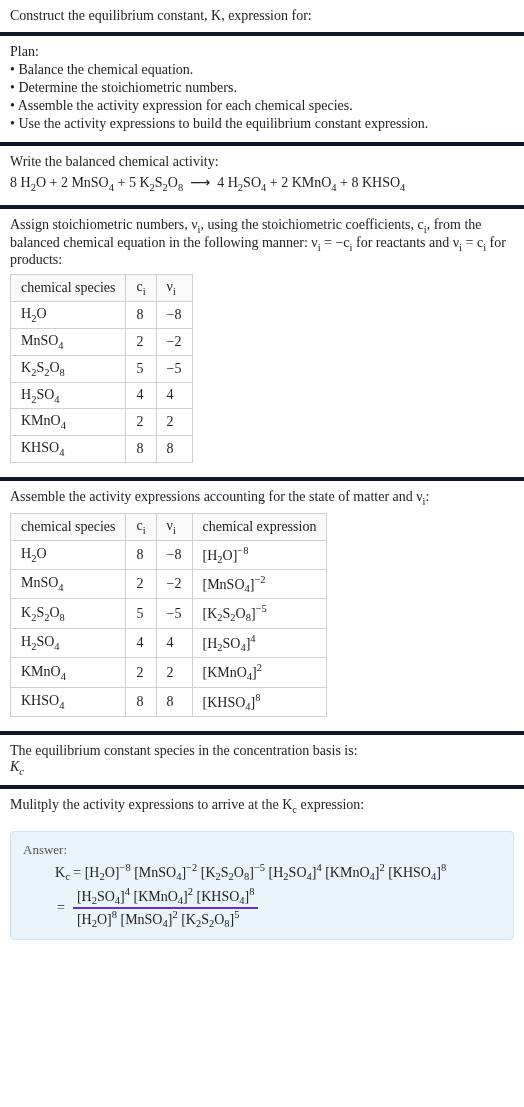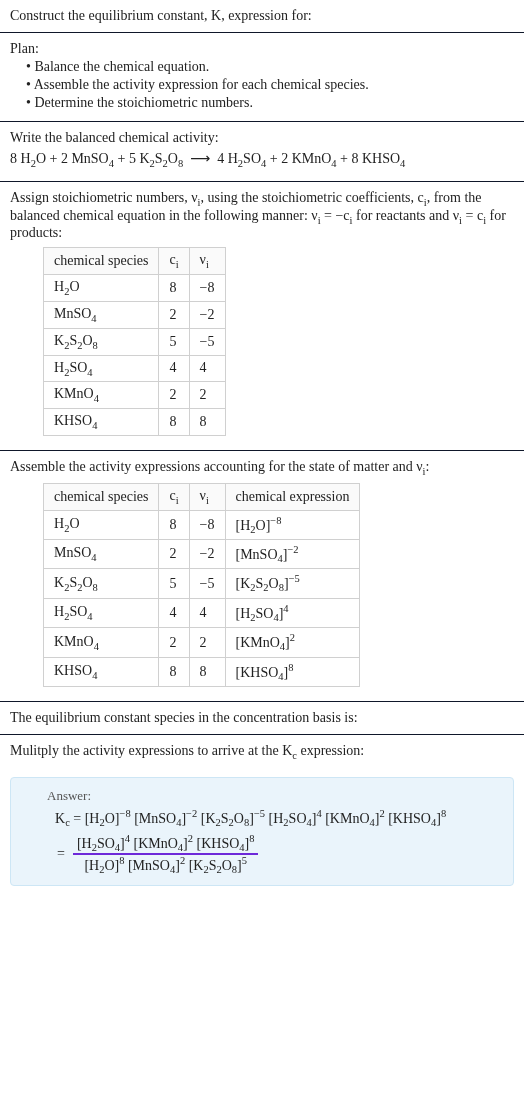--- a/index.html
+++ b/index.html
@@ -6,30 +6,29 @@
     margin: 0;
     padding: 0;
     font-family: Georgia, 'Times New Roman', serif;
     font-size: 14px;
     color: #222;
     background: #fff;
     width: 524px;
   }
   .section {
     padding: 8px 10px;
-    border-bottom: 1px solid #0f172a;
+    border-bottom: 4px solid #0f172a;
   }
   .no-border {
     border-bottom: none;
   }
   table.data {
     border-collapse: collapse;
     margin-top: 6px;
     margin-bottom: 6px;
-    margin-left: 33px;
   }
   table.data th, table.data td {
     border: 1px solid #d0d0d0;
     padding: 4px 10px;
     text-align: left;
     font-weight: normal;
     font-size: 14px;
   }
   table.data th {
     background: #fafafa;
@@ -38,54 +37,53 @@
     background: #eaf4fb;
     border: 1px solid #cde6f5;
     border-radius: 4px;
     padding: 10px 12px;
     margin: 8px 10px 10px 10px;
   }
   .answer-label {
     font-size: 13px;
     color: #555;
     margin-bottom: 4px;
-    margin-left: 24px;
   }
   sub { font-size: 0.75em; }
   sup { font-size: 0.75em; }
   .eq-line {
     margin: 4px 0;
   }
   .bullets {
-    margin: 2px 16px;
+    margin: 2px 0;
   }
   
   .frac {
     display: inline-block;
     vertical-align: middle;
-    text-align: center;
   }
   .frac > span { display: block; padding: 0 4px; }
   .frac .den { border-top: 2px solid #6d28d9; }
   .indent { padding-left: 32px; }
 </style>
 </head>
 <body>
 
 <div class="section">
   <div>
     <span>Construct the equilibrium constant, K, expression for:</span>
   </div>
 </div>
 
 <div class="section">
   <div>Plan:</div>
   <div class="bullets">• Balance the chemical equation.</div>
+  <div class="bullets">• Determine the stoichiometric numbers.</div>
   <div class="bullets">• Assemble the activity expression for each chemical species.</div>
-  <div class="bullets">• Determine the stoichiometric numbers.</div>
+  <div class="bullets">• Use the activity expressions to build the equilibrium constant expression.</div>
 </div>
 
 <div class="section">
   <div>Write the balanced chemical activity:</div>
   <div class="eq-line">8 H<sub>2</sub>O + 2 MnSO<sub>4</sub> + 5 K<sub>2</sub>S<sub>2</sub>O<sub>8</sub> &nbsp;⟶&nbsp; 4 H<sub>2</sub>SO<sub>4</sub> + 2 KMnO<sub>4</sub> + 8 KHSO<sub>4</sub></div>
 </div>
 
 <div class="section">
   <div>Assign stoichiometric numbers, ν<sub>i</sub>, using the stoichiometric coefficients, c<sub>i</sub>, from the balanced chemical equation in the following manner: ν<sub>i</sub> = −c<sub>i</sub> for reactants and ν<sub>i</sub> = c<sub>i</sub> for products:</div>
   <table class="data">
@@ -174,20 +172,21 @@
           <td>8</td>
           <td>8</td>
           <td>[KHSO<sub>4</sub>]<sup>8</sup></td>
         </tr>
   </tbody>
     </table>
 </div>
 
 <div class="section">
   <div>The equilibrium constant species in the concentration basis is:</div>
+  <div style="font-style:italic;">K<sub>c</sub></div>
 </div>
 
 <div class="section no-border">
   <div>Mulitply the activity expressions to arrive at the K<sub>c</sub> expression:</div>
 </div>
 
 <div class="answer-box">
   <div class="answer-label">Answer:</div>
   <div class="indent">K<sub>c</sub> = [H<sub>2</sub>O]<sup>−8</sup> [MnSO<sub>4</sub>]<sup>−2</sup> [K<sub>2</sub>S<sub>2</sub>O<sub>8</sub>]<sup>−5</sup> [H<sub>2</sub>SO<sub>4</sub>]<sup>4</sup> [KMnO<sub>4</sub>]<sup>2</sup> [KHSO<sub>4</sub>]<sup>8</sup></div>
   <div class="indent" style="margin-top:4px; display:flex; align-items:center; gap:6px;">

